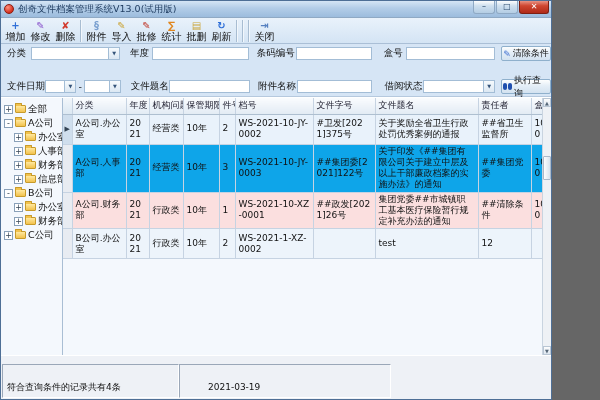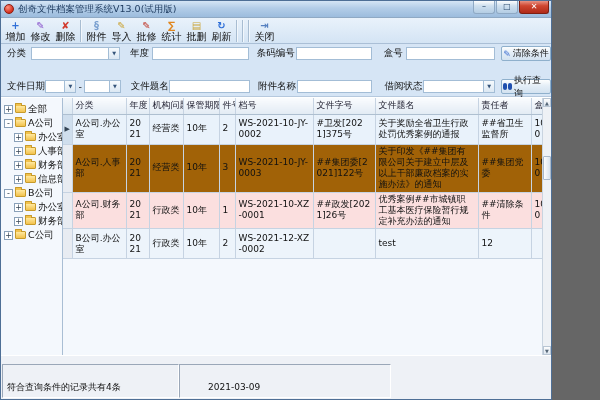--- a/index.html
+++ b/index.html
@@ -88,21 +88,21 @@
   table { border-collapse:collapse; table-layout:fixed; width:529px; }
   th, td { overflow:hidden; font-size:9px; font-weight:normal; text-align:left;
     padding:1px 3px; border-right:1px solid #c6d3e2; border-bottom:1px solid #c6d3e2;
     color:#111; vertical-align:middle; word-break:break-all; line-height:1.25; }
   thead th { height:16px; padding:1px 3px; white-space:nowrap; color:#223;
     background:linear-gradient(#fafcfe,#e2ebf4); border-bottom:1px solid #aebfd0; }
   tbody tr { height:30px; }
   td.gut, th.gut { padding:0; text-align:center; background:linear-gradient(#f3f7fb,#dce8f2);
     color:#345; font-size:7px; }
   tr.r0 td { background:#e9f2fb; } tr.r0 td.gut { background:#cfdeed; }
-  tr.r1 td { background:#a16207; } tr.r1 td.gut { background:#e8ecf2; }
+  tr.r1 td { background:#0ea5e9; } tr.r1 td.gut { background:#e8ecf2; }
   tr.r2 td { background:#fbdfdf; } tr.r2 td.gut { background:#e8ecf2; }
   tr.r3 td { background:#edf4fb; } tr.r3 td.gut { background:#e8ecf2; }
 
   .vscroll { position:absolute; top:0; right:0; width:9px; bottom:0; background:#eef1f5;
     border-left:1px solid #c9d4e0; }
   .vs-arrow { height:9px; font-size:5px; line-height:9px; text-align:center; color:#567;
     background:linear-gradient(#fdfdfd,#dde6f0); border:1px solid #b9c6d4; }
   .vs-arrow.down { position:absolute; bottom:0; left:0; right:0; }
   .vs-thumb { position:absolute; top:58px; left:0; right:0; height:24px;
     background:linear-gradient(90deg,#fdfdfd,#d9e3ee); border:1px solid #aab9ca; border-radius:1px; }
@@ -336,49 +336,49 @@
           </tr>
           <tr class="r2">
             <td class="gut"></td>
             <td>A公司.财务部</td>
             <td>2021</td>
             <td>行政类</td>
             <td>10年</td>
             <td>1</td>
             <td>WS-2021-10-XZ-0001</td>
             <td>##政发[2021]26号</td>
-            <td>优秀案例##市城镇职工基本医疗保险暂行规定补充办法的通知</td>
+            <td>集团党委##市城镇职工基本医疗保险暂行规定补充办法的通知</td>
             <td>##清除条件</td>
             <td>100</td>
             <td>医疗保险</td>
             <td>4</td>
           </tr>
           <tr class="r3">
             <td class="gut"></td>
             <td>B公司.办公室</td>
             <td>2021</td>
             <td>行政类</td>
             <td>10年</td>
             <td>2</td>
-            <td>WS-2021-12-XZ-0002</td>
+            <td>WS-2021-1-XZ-0002</td>
             <td></td>
             <td>test</td>
             <td>12</td>
             <td></td>
             <td></td>
             <td></td>
           </tr>
         </tbody>
       </table>
       <div class="vscroll">
         <div class="vs-arrow">▲</div>
         <div class="vs-thumb"></div>
         <div class="vs-arrow down">▼</div>
       </div>
     </div>
   </div>
 
   <div class="statusbar">
     <span class="sb-cell sb-1">符合查询条件的记录共有4条</span>
-    <span class="sb-cell sb-2">2021-03-09</span>
+    <span class="sb-cell sb-2">2021-03-19</span>
   </div>
 
 </div>
 
 </body></html>

